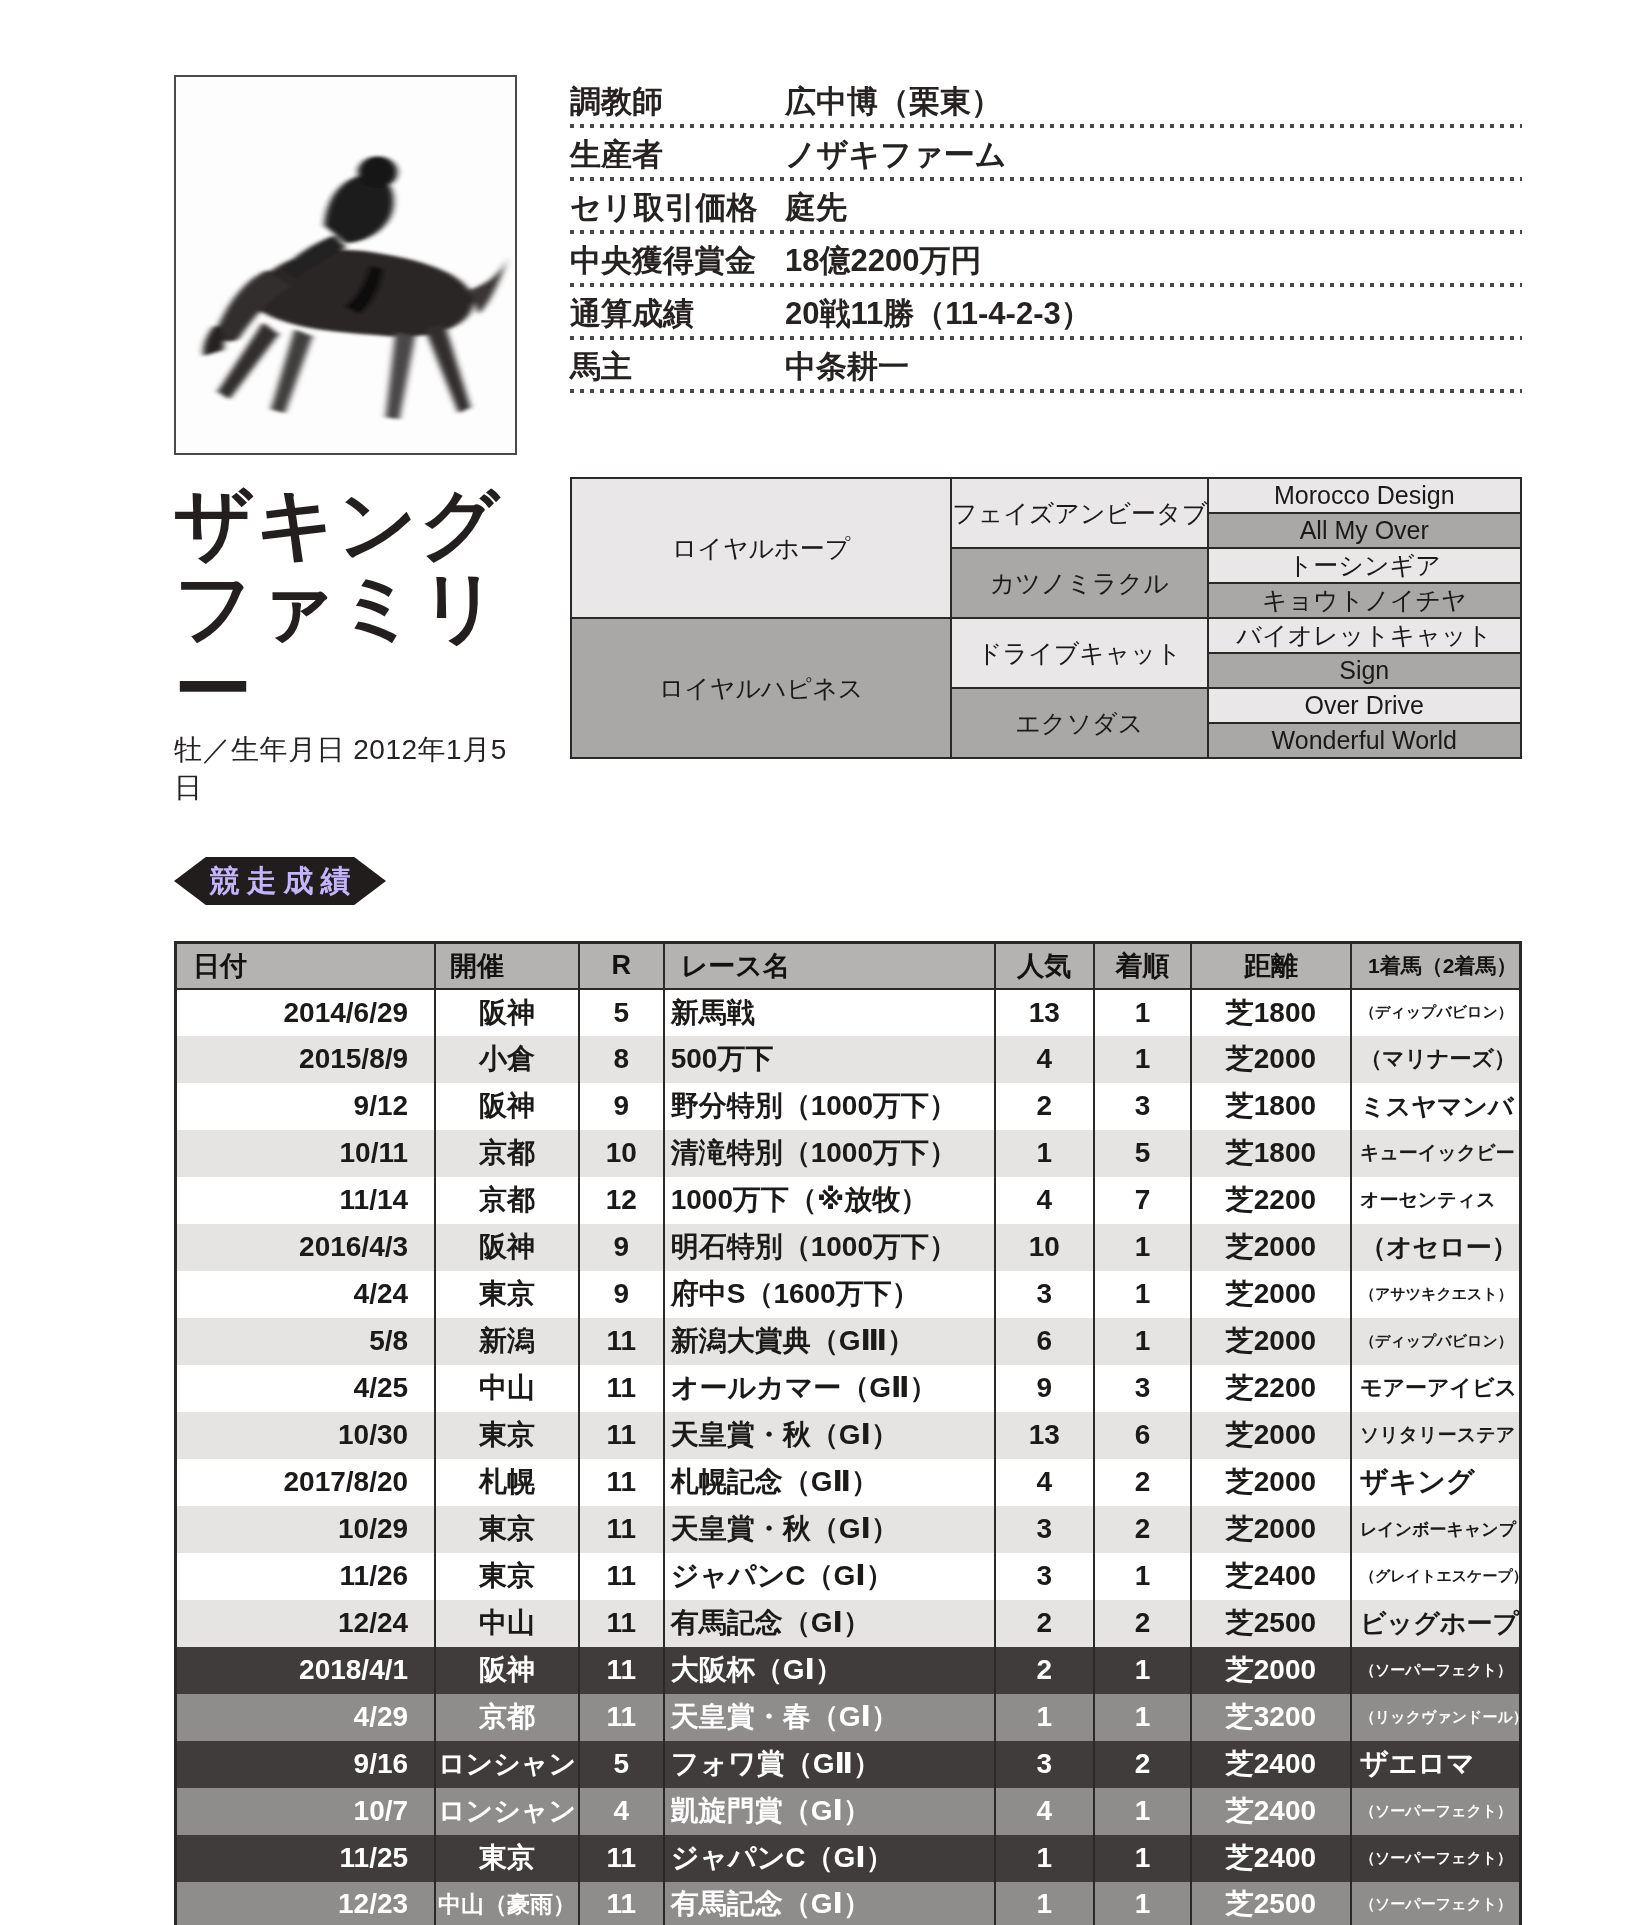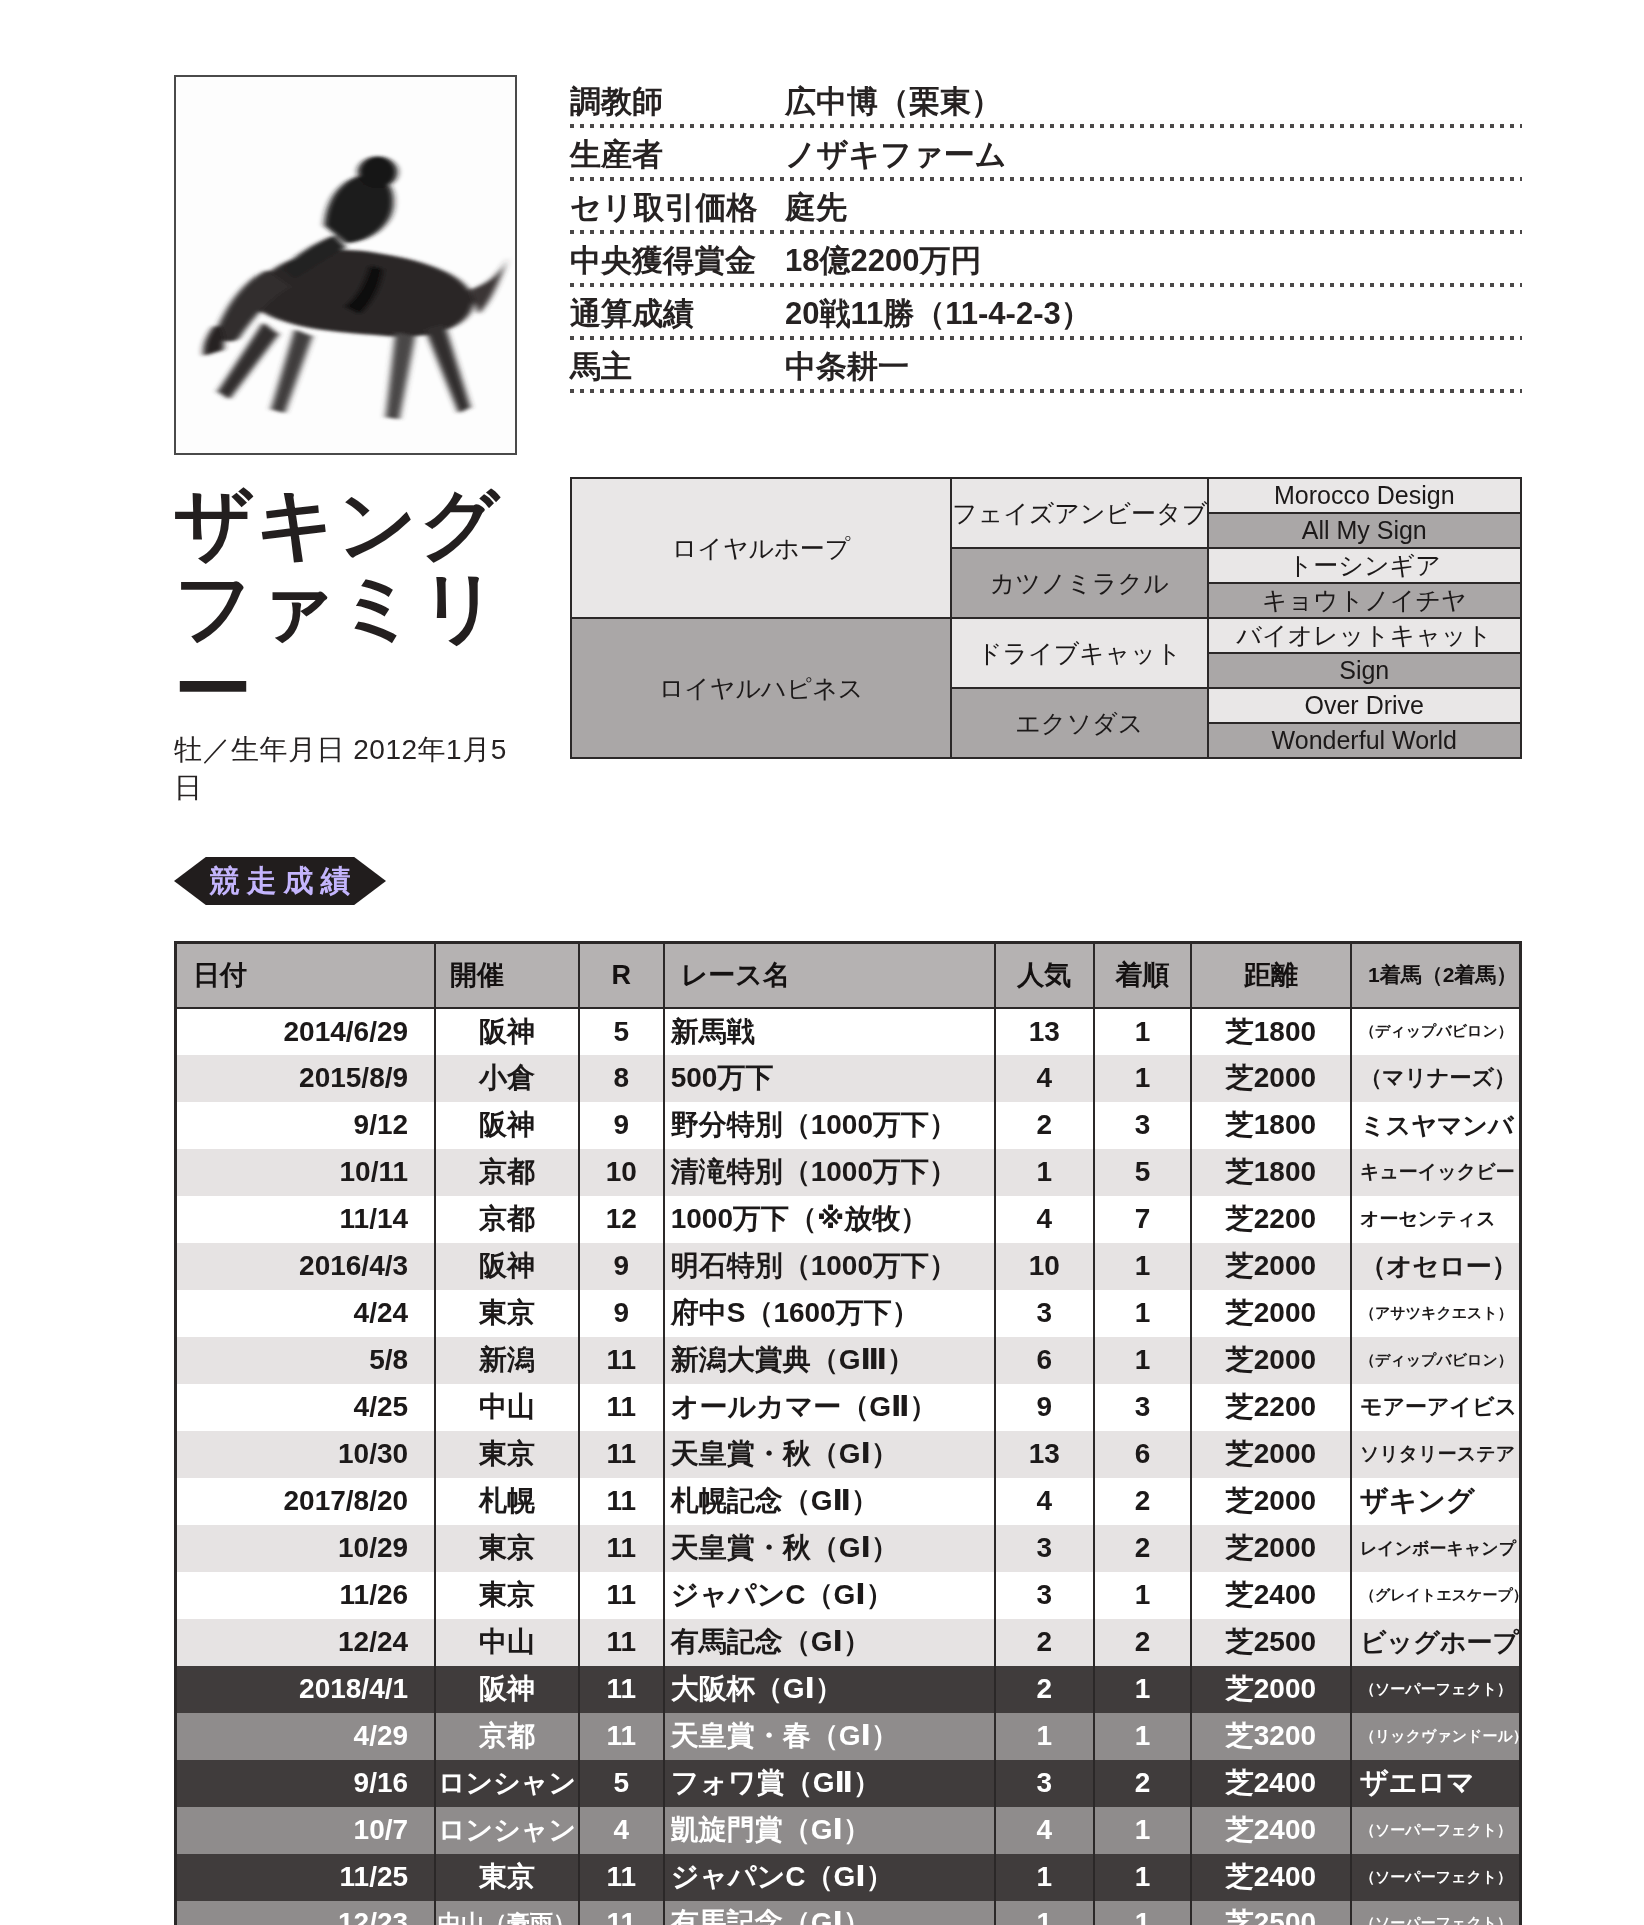--- a/index.html
+++ b/index.html
@@ -43,21 +43,21 @@
   .tone-dark{background:var(--pedigree-dark);}
 
   
   .section-badge{margin-top:50px;width:212px;height:48px;background:var(--badge-bg);
     clip-path:polygon(0 50%,15% 0,85% 0,100% 50%,85% 100%,15% 100%);
     display:flex;align-items:center;justify-content:center;}
   .section-badge span{color:#c4b5fd;font-size:30px;font-weight:bold;letter-spacing:7px;padding-left:7px;}
 
   
   .results{margin-top:36px;width:100%;border-collapse:collapse;table-layout:fixed;border:3px solid var(--line);}
-  .results th{background:var(--header-row);height:65px;font-size:27px;font-weight:bold;color:#141111;
+  .results th{background:var(--header-row);height:46px;font-size:27px;font-weight:bold;color:#141111;
     border-left:2px solid var(--line);border-bottom:2px solid var(--line);white-space:nowrap;overflow:hidden;}
   .results td{height:47px;font-size:28px;font-weight:bold;vertical-align:middle;
     border-left:2px solid var(--line);white-space:nowrap;overflow:hidden;}
   .results th:first-child,.results td:first-child{border-left:none;}
   .h-date,.h-race,.h-rival{text-align:left;padding-left:16px;}
   .h-venue{text-align:left;padding-left:14px;}
   .h-r,.h-pop,.h-fin,.h-dist{text-align:center;}
   .c-date{text-align:right;padding-right:26px;}
   .c-venue{text-align:center;font-size:27px;}
   .c-r,.c-pop,.c-fin,.c-dist{text-align:center;}
@@ -149,21 +149,21 @@
             <col style="width:27%">
             <col style="width:33%">
         </colgroup>
         <tbody>
           <tr>
             <td rowspan="4" class="tone-light">ロイヤルホープ</td>
             <td rowspan="2" class="tone-light">フェイズアンビータブル</td>
             <td class="tone-light">Morocco Design</td>
           </tr>
           <tr>
-            <td class="tone-dark">All My Sign</td>
+            <td class="tone-dark">All My Over</td>
           </tr>
           <tr>
             <td rowspan="2" class="tone-dark">カツノミラクル</td>
             <td class="tone-light">トーシンギア</td>
           </tr>
           <tr>
             <td class="tone-dark">キョウトノイチヤ</td>
           </tr>
           <tr>
             <td rowspan="4" class="tone-dark">ロイヤルハピネス</td>

